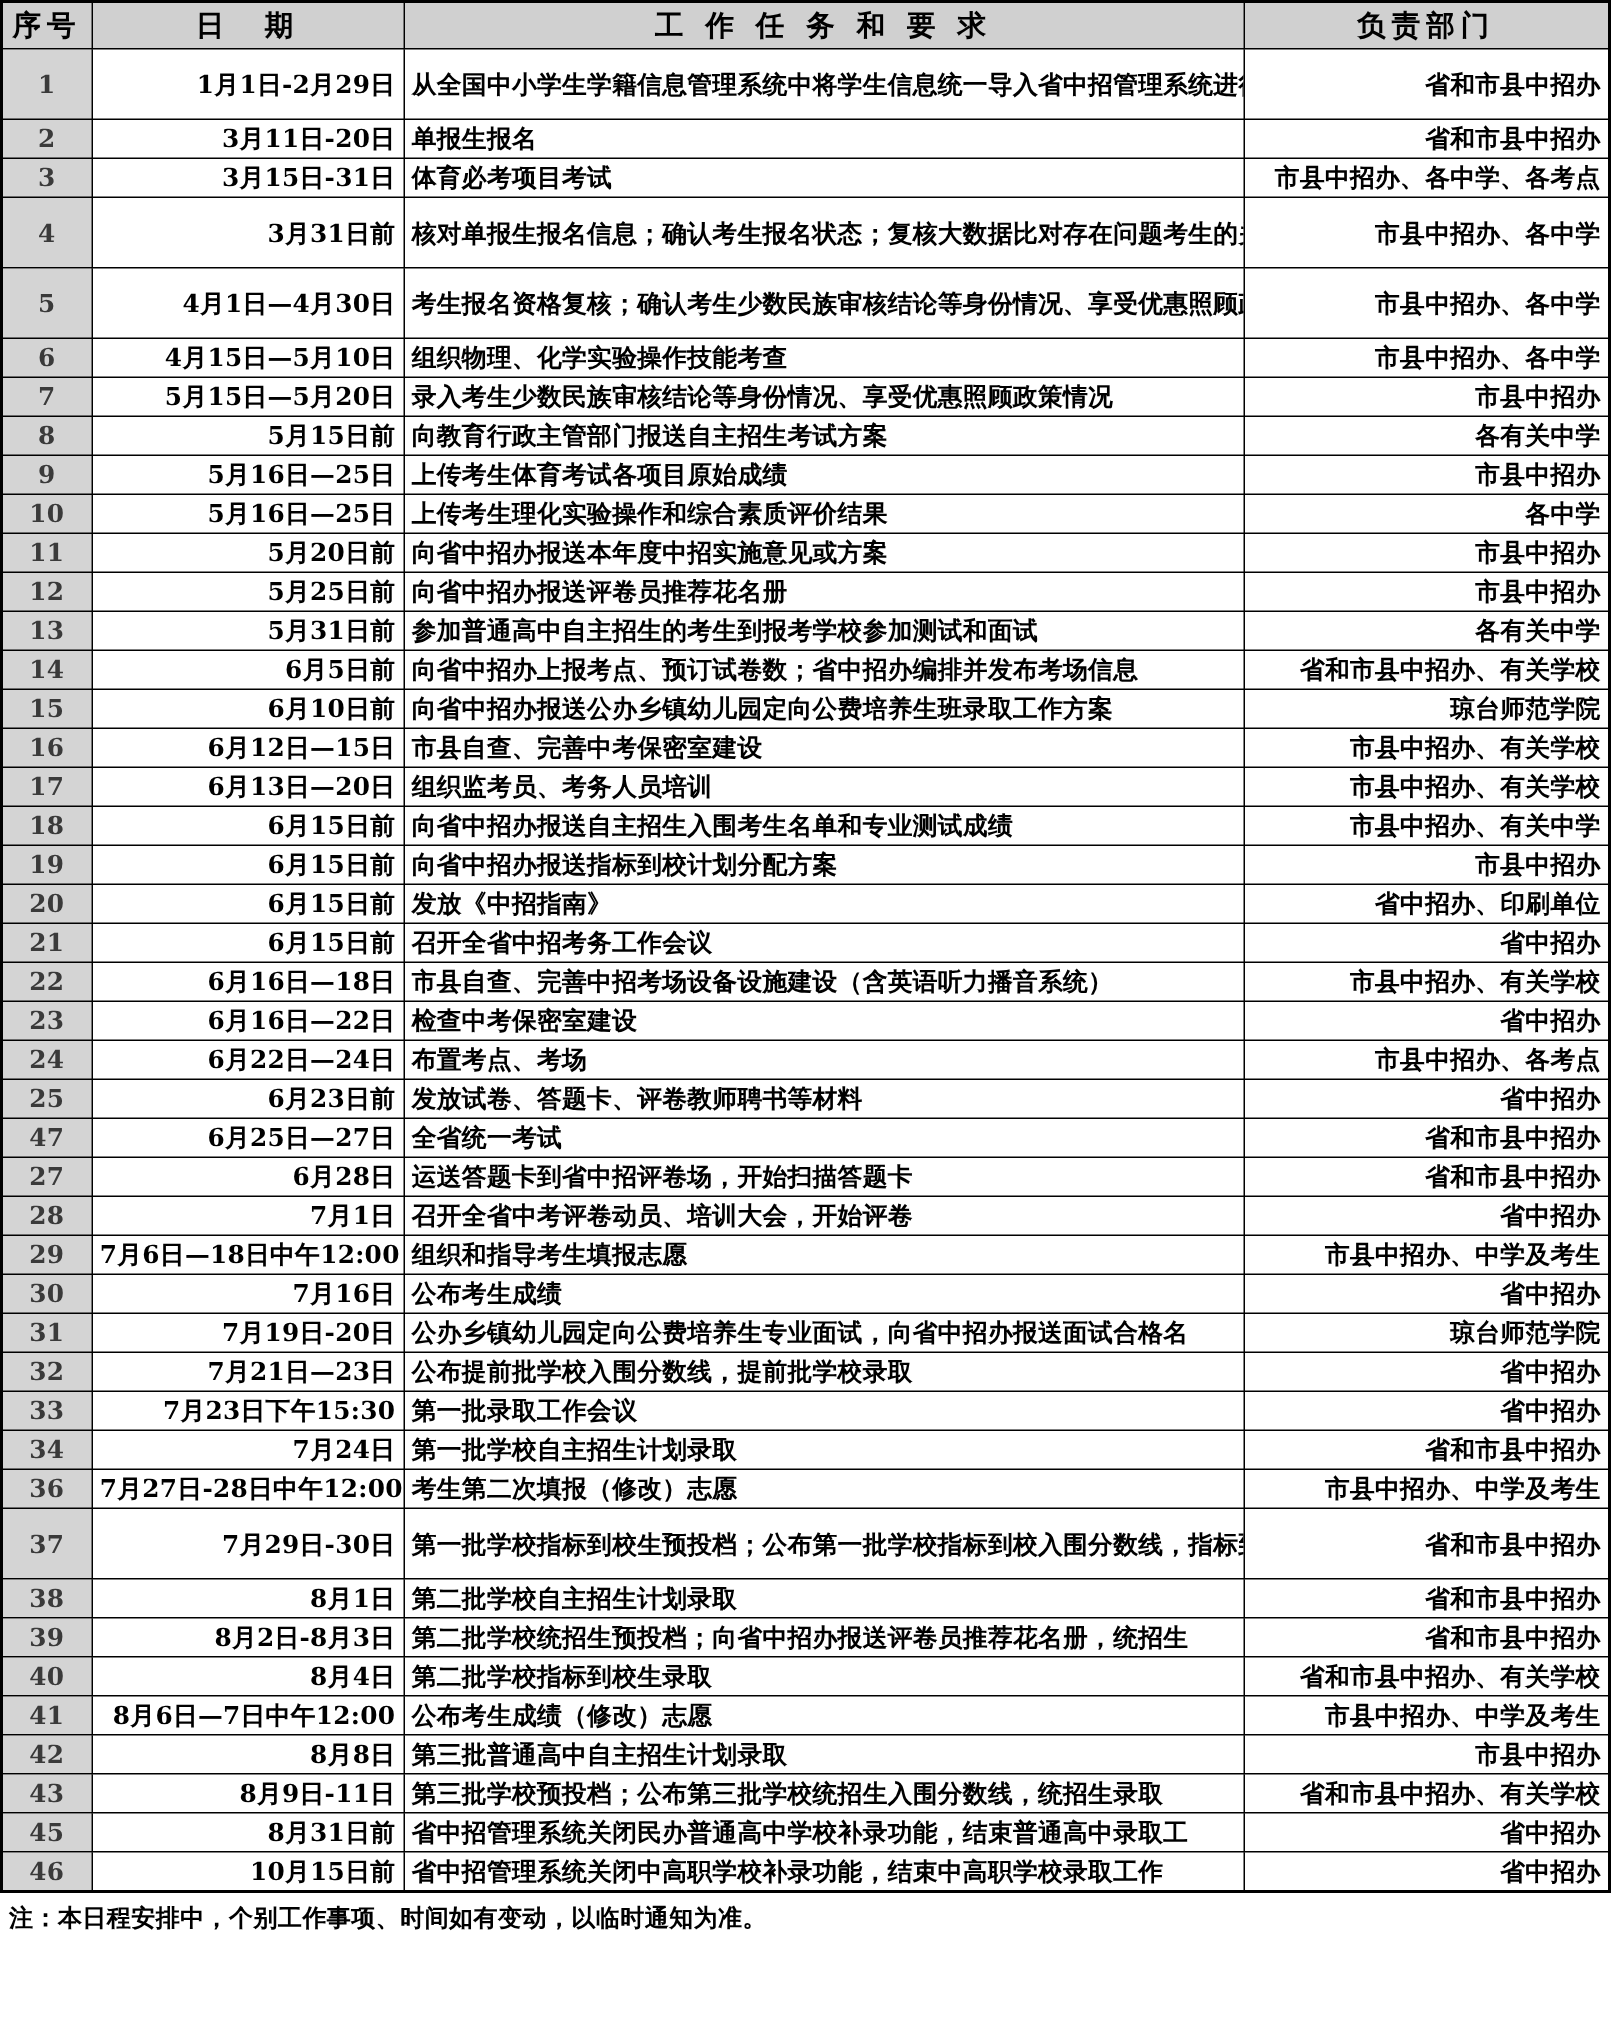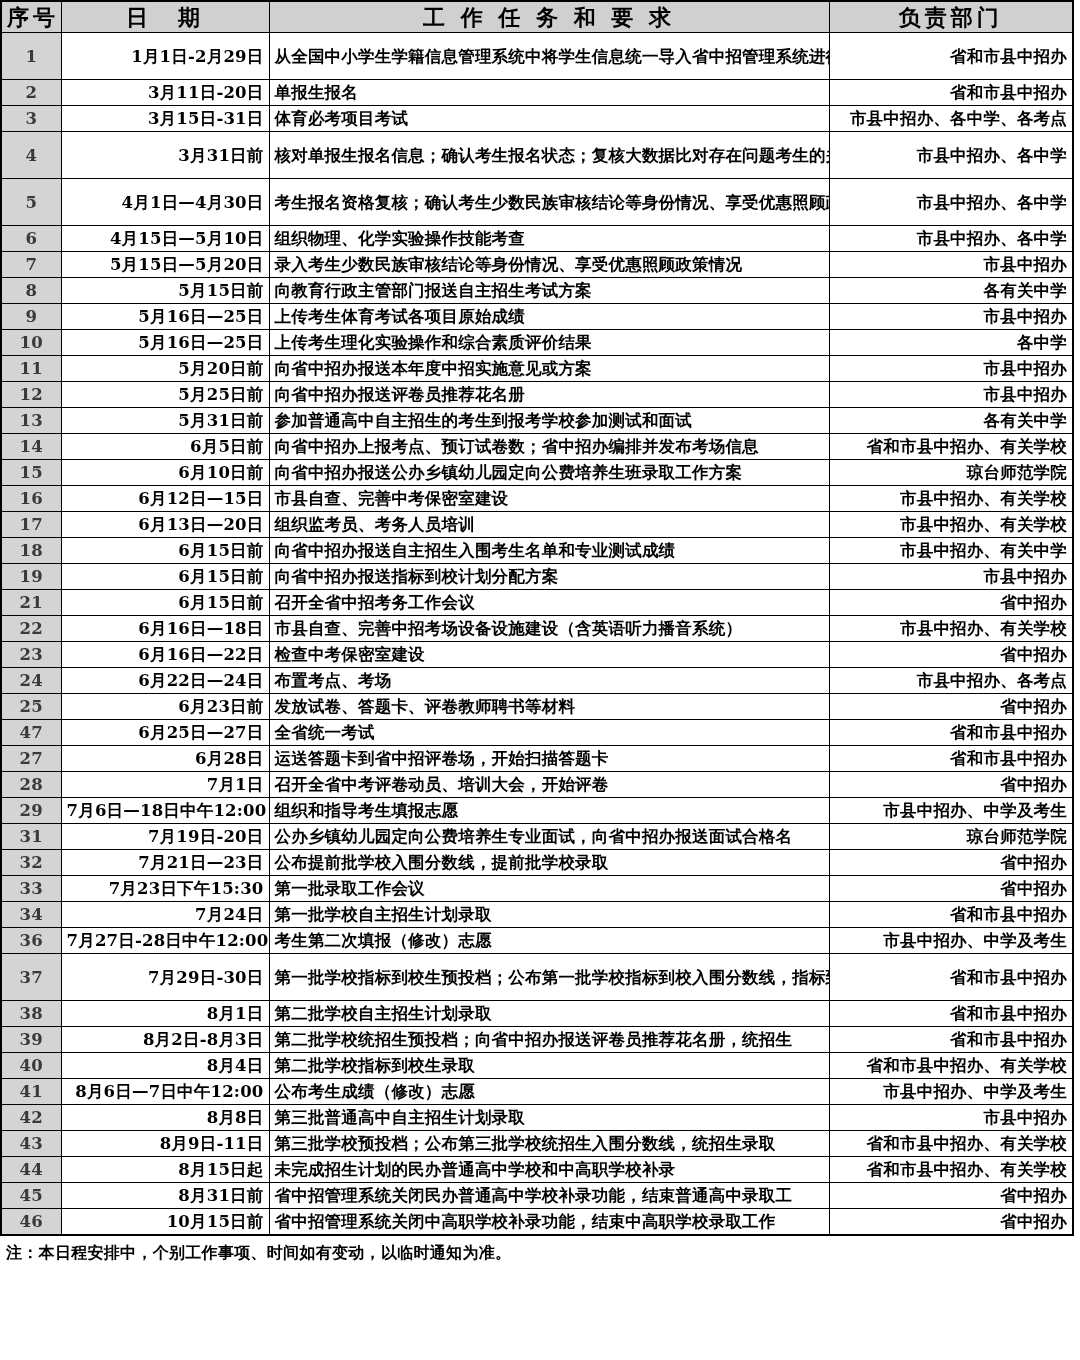--- a/index.html
+++ b/index.html
@@ -46,21 +46,21 @@
     font-weight: bold;
     letter-spacing: 0.2px;
     overflow: hidden;
     white-space: nowrap;
   }
 
   table.schedule thead th {
     background: #d0d0d0;
     text-align: center;
     height: 30px;
-    font-size: 22px;
+    font-size: 19px;
     letter-spacing: 4px;
   }
   thead th.h-seq { letter-spacing: 1px; font-size: 16.5px; }
   thead th.h-dept { letter-spacing: 2px; }
 
   td.cell-seq {
     background: #d4d4d4;
     text-align: center;
     color: #3a3a3a;
     font-weight: normal;
@@ -223,20 +223,26 @@
           <td class="cell-task">向省中招办报送自主招生入围考生名单和专业测试成绩</td>
           <td class="cell-dept">市县中招办、有关中学</td>
         </tr>
         <tr class="r1">
           <td class="cell-seq">19</td>
           <td class="cell-date">6月15日前</td>
           <td class="cell-task">向省中招办报送指标到校计划分配方案</td>
           <td class="cell-dept">市县中招办</td>
         </tr>
         <tr class="r1">
+          <td class="cell-seq">20</td>
+          <td class="cell-date">6月15日前</td>
+          <td class="cell-task">发放《中招指南》</td>
+          <td class="cell-dept">省中招办、印刷单位</td>
+        </tr>
+        <tr class="r1">
           <td class="cell-seq">21</td>
           <td class="cell-date">6月15日前</td>
           <td class="cell-task">召开全省中招考务工作会议</td>
           <td class="cell-dept">省中招办</td>
         </tr>
         <tr class="r1">
           <td class="cell-seq">22</td>
           <td class="cell-date">6月16日—18日</td>
           <td class="cell-task">市县自查、完善中招考场设备设施建设（含英语听力播音系统）</td>
           <td class="cell-dept">市县中招办、有关学校</td>
@@ -277,20 +283,26 @@
           <td class="cell-task">召开全省中考评卷动员、培训大会，开始评卷</td>
           <td class="cell-dept">省中招办</td>
         </tr>
         <tr class="r1">
           <td class="cell-seq">29</td>
           <td class="cell-date">7月6日—18日中午12:00</td>
           <td class="cell-task">组织和指导考生填报志愿</td>
           <td class="cell-dept">市县中招办、中学及考生</td>
         </tr>
         <tr class="r1">
+          <td class="cell-seq">30</td>
+          <td class="cell-date">7月16日</td>
+          <td class="cell-task">公布考生成绩</td>
+          <td class="cell-dept">省中招办</td>
+        </tr>
+        <tr class="r1">
           <td class="cell-seq">31</td>
           <td class="cell-date">7月19日-20日</td>
           <td class="cell-task">公办乡镇幼儿园定向公费培养生专业面试，向省中招办报送面试合格名</td>
           <td class="cell-dept">琼台师范学院</td>
         </tr>
         <tr class="r1">
           <td class="cell-seq">32</td>
           <td class="cell-date">7月21日—23日</td>
           <td class="cell-task">公布提前批学校入围分数线，提前批学校录取</td>
           <td class="cell-dept">省中招办</td>
@@ -349,26 +361,20 @@
           <td class="cell-task">第三批普通高中自主招生计划录取</td>
           <td class="cell-dept">市县中招办</td>
         </tr>
         <tr class="r1">
           <td class="cell-seq">43</td>
           <td class="cell-date">8月9日-11日</td>
           <td class="cell-task">第三批学校预投档；公布第三批学校统招生入围分数线，统招生录取</td>
           <td class="cell-dept">省和市县中招办、有关学校</td>
         </tr>
         <tr class="r1">
-          <td class="cell-seq">44</td>
-          <td class="cell-date">8月15日起</td>
-          <td class="cell-task">未完成招生计划的民办普通高中学校和中高职学校补录</td>
-          <td class="cell-dept">省和市县中招办、有关学校</td>
-        </tr>
-        <tr class="r1">
           <td class="cell-seq">45</td>
           <td class="cell-date">8月31日前</td>
           <td class="cell-task">省中招管理系统关闭民办普通高中学校补录功能，结束普通高中录取工</td>
           <td class="cell-dept">省中招办</td>
         </tr>
         <tr class="r1">
           <td class="cell-seq">46</td>
           <td class="cell-date">10月15日前</td>
           <td class="cell-task">省中招管理系统关闭中高职学校补录功能，结束中高职学校录取工作</td>
           <td class="cell-dept">省中招办</td>

